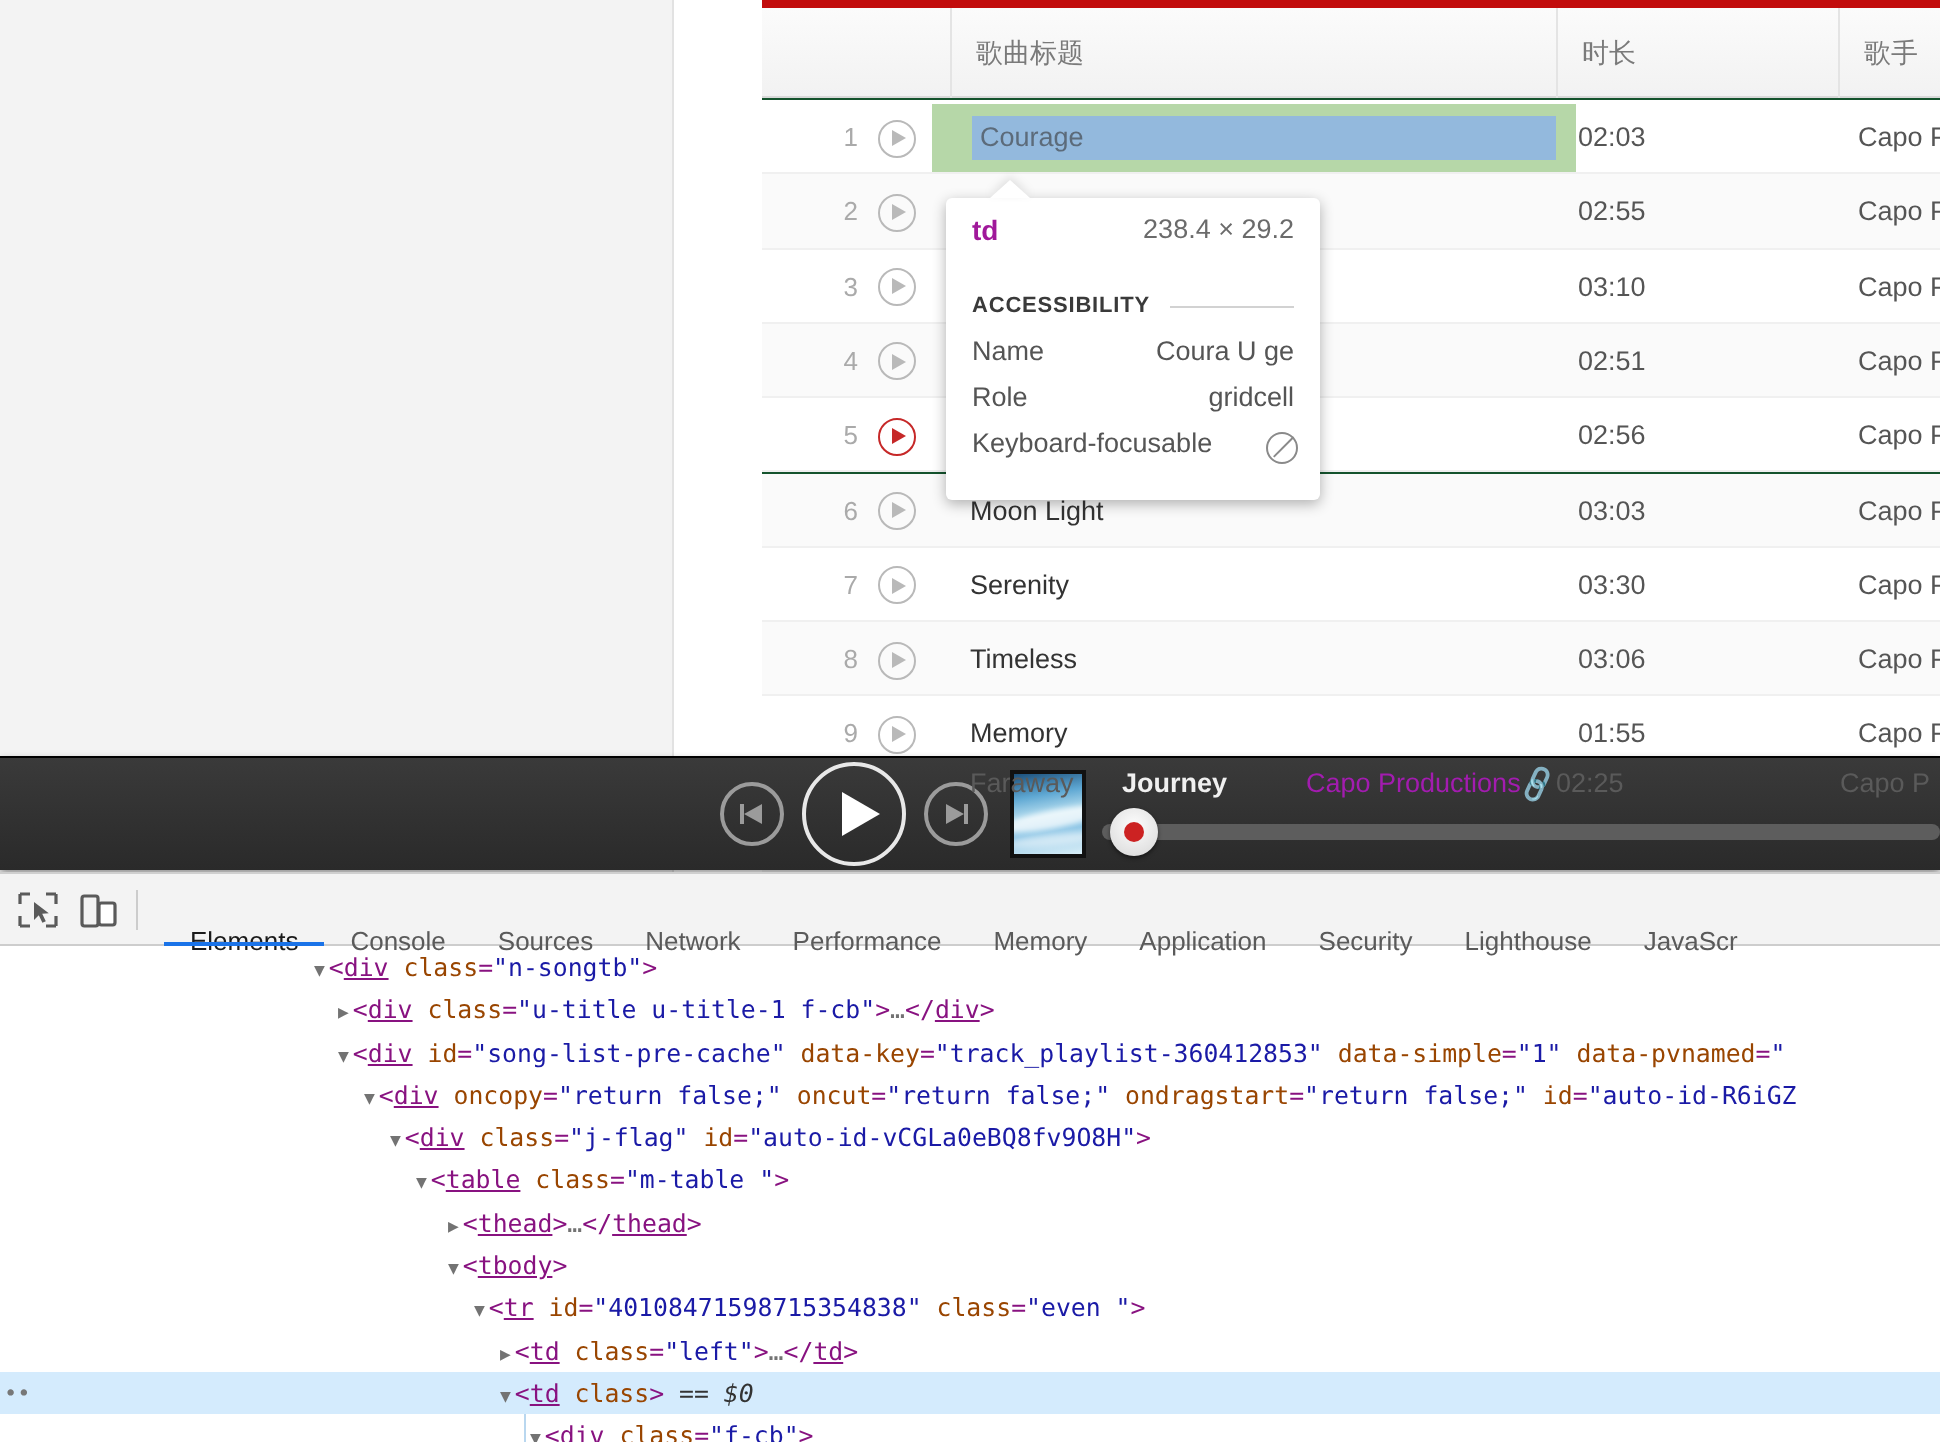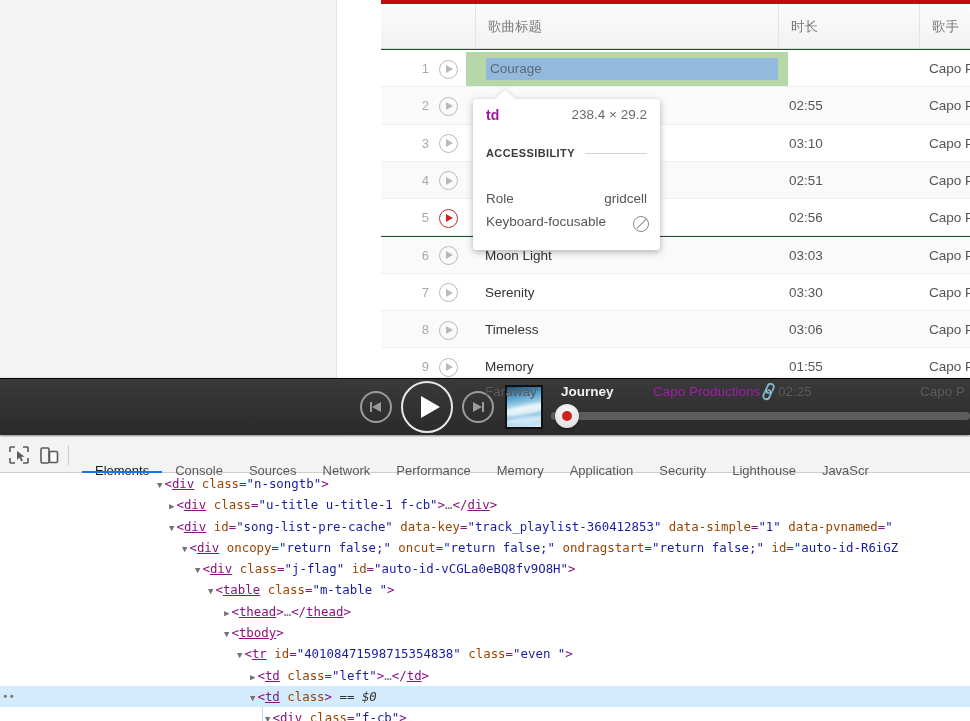--- a/index.html
+++ b/index.html
@@ -312,20 +312,21 @@
         <div class="th c-artist">歌手</div>
       </div>
 
       <div class="tbl-body" id="tbl-body">
           <div class="row odd" style="top: 0px;">
             <div class="cell c-idx">1</div>
             <div class="cell c-play">
               <span class="playcircle"></span>
             </div>
             <div class="cell c-title">Courage</div>
+            <div class="cell c-time">02:03</div>
             <div class="cell c-artist">Capo P</div>
           </div>
           <div class="row even" style="top: 37.3px;">
             <div class="cell c-idx">2</div>
             <div class="cell c-play">
               <span class="playcircle"></span>
             </div>
             <div class="cell c-title"></div>
             <div class="cell c-time">02:55</div>
             <div class="cell c-artist">Capo P</div>
@@ -402,20 +403,24 @@
 
     <div id="tooltip">
       <div class="arrow"></div>
       <div class="tt-row1">
         <span class="tt-tag">td</span>
         <span class="tt-dim">238.4 × 29.2</span>
       </div>
       <div class="tt-a11y-label">ACCESSIBILITY</div>
       <div class="tt-a11y-rule"></div>
 
+      <div class="tt-kv r1">
+        <span class="tt-k">Name</span>
+        <span class="tt-v">Coura U ge</span>
+      </div>
       <div class="tt-kv r2">
         <span class="tt-k">Role</span>
         <span class="tt-v">gridcell</span>
       </div>
       <div class="tt-kv r3">
         <span class="tt-k">Keyboard-focusable</span>
         <span class="tt-no"></span>
       </div>
     </div>
 

